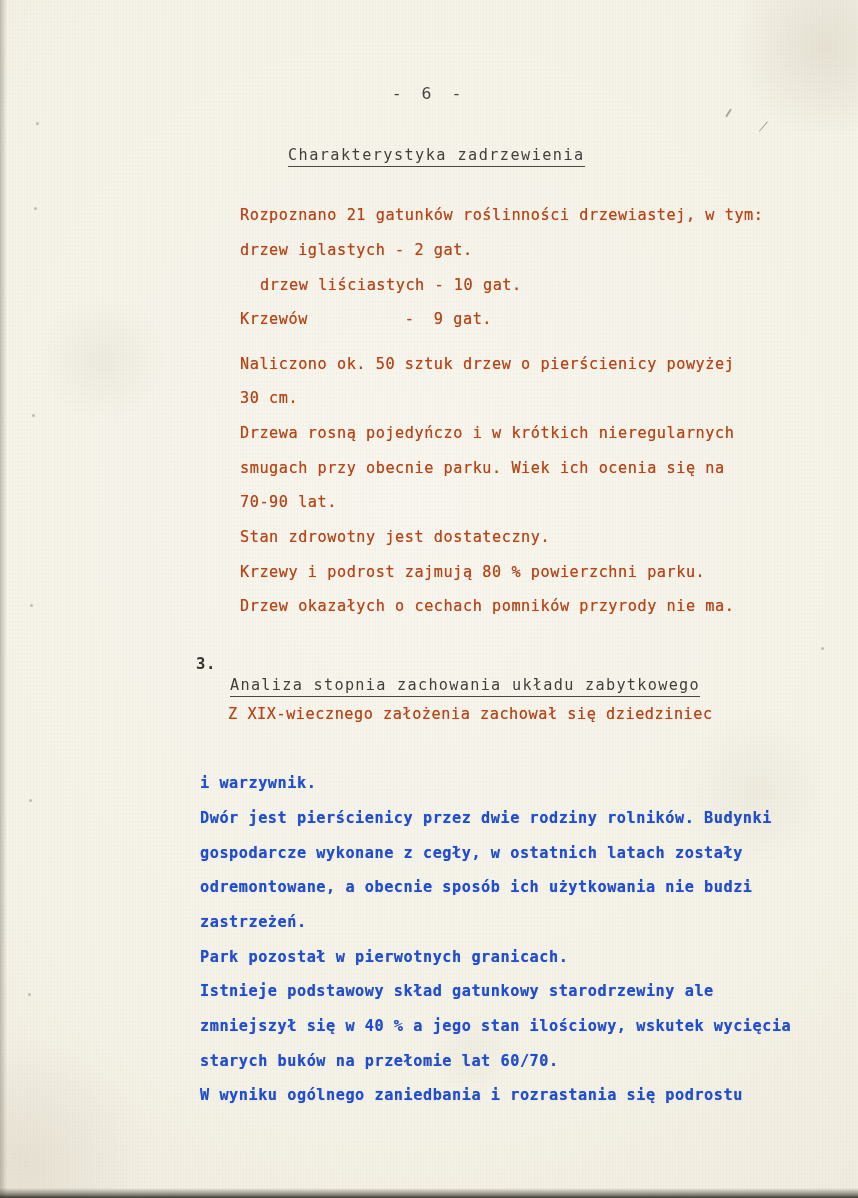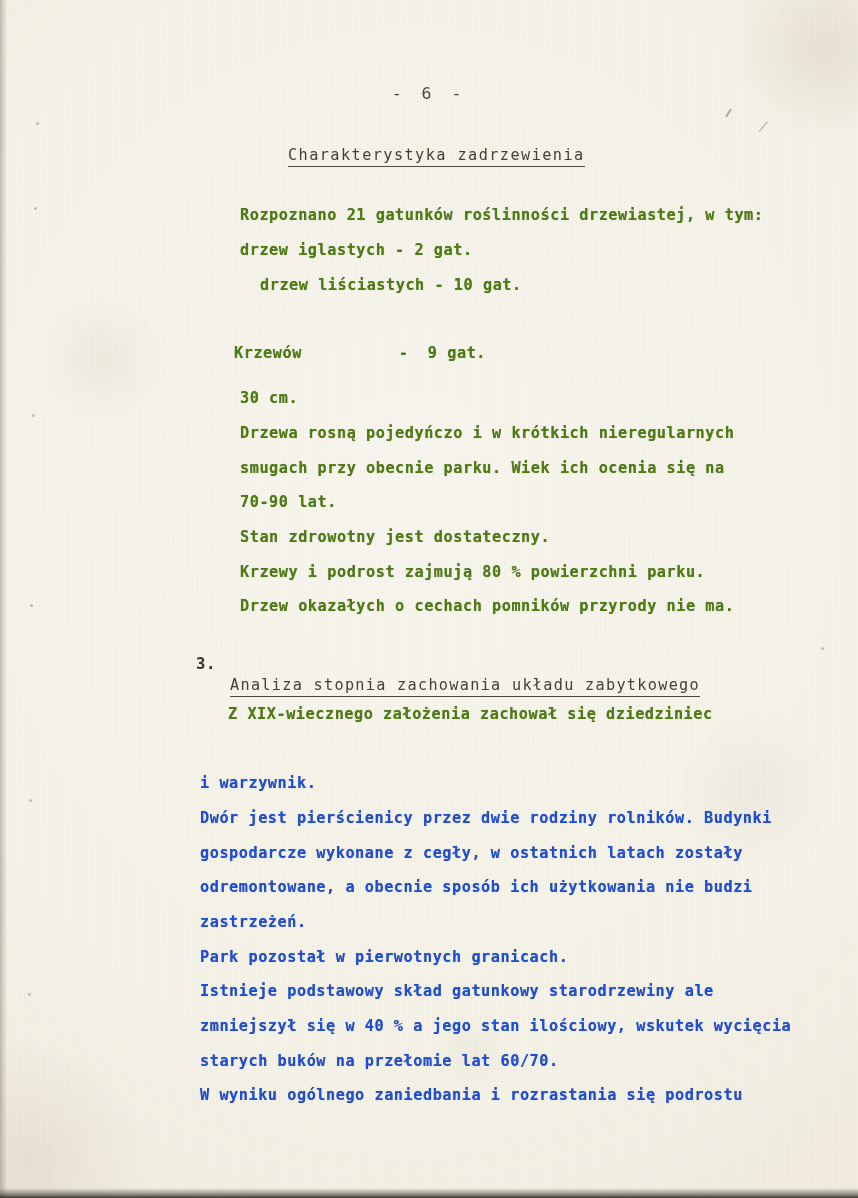--- a/index.html
+++ b/index.html
@@ -64,21 +64,21 @@
   }
 
   .line {
     position: absolute;
     white-space: pre;
     font-size: 15.2px;
     letter-spacing: 0.55px;
     line-height: 1;
     text-shadow: 0 0 .7px rgba(60,59,55,.55);
   }
-  .mid    { color: #4d7c0f; font-weight: bold; }
+  .mid    { color: #c2410c; }
   .strong { color: #1d4ed8; font-weight: bold; }
 
   .page-no {
     position: absolute;
     top: 84px;
     left: 0; right: 0;
     text-align: center;
     font-size: 16.5px;
     letter-spacing: 5px;
     color: #474641;
@@ -125,22 +125,23 @@
 
   <div id="content">
 
     <div class="page-no">-  6  -</div>
 
     <div class="heading" style="left:288px; top:146px;">Charakterystyka zadrzewienia</div>
 
     <div class="line mid" style="left:240px; top:208px;">Rozpoznano 21 gatunków roślinności drzewiastej, w tym:</div>
     <div class="line mid" style="left:240px; top:243px;">drzew iglastych - 2 gat.</div>
     <div class="line mid" style="left:240px; top:278px;margin-left:20px;">drzew liściastych - 10 gat.</div>
-    <div class="line mid" style="left:234px; top:312px;margin-top:34px;">Krzewów          -  9 gat.</div>
+    <div class="line mid" style="left:240px; top:312px;">Krzewów          -  9 gat.</div>
 
+    <div class="line mid" style="left:240px; top:357px;">Naliczono ok. 50 sztuk drzew o pierścienicy powyżej</div>
     <div class="line mid" style="left:240px; top:391px;">30 cm.</div>
     <div class="line mid" style="left:240px; top:426px;">Drzewa rosną pojedyńczo i w krótkich nieregularnych</div>
     <div class="line mid" style="left:240px; top:461px;">smugach przy obecnie parku. Wiek ich ocenia się na</div>
     <div class="line mid" style="left:240px; top:495px;">70-90 lat.</div>
     <div class="line mid" style="left:240px; top:530px;">Stan zdrowotny jest dostateczny.</div>
     <div class="line mid" style="left:240px; top:565px;">Krzewy i podrost zajmują 80 % powierzchni parku.</div>
     <div class="line mid" style="left:240px; top:599px;">Drzew okazałych o cechach pomników przyrody nie ma.</div>
 
     <div class="heading-num" style="left:196px; top:655px;">3.</div>
     <div class="heading" style="left:230px; top:676px; letter-spacing:1.3px;">Analiza stopnia zachowania układu zabytkowego</div>

